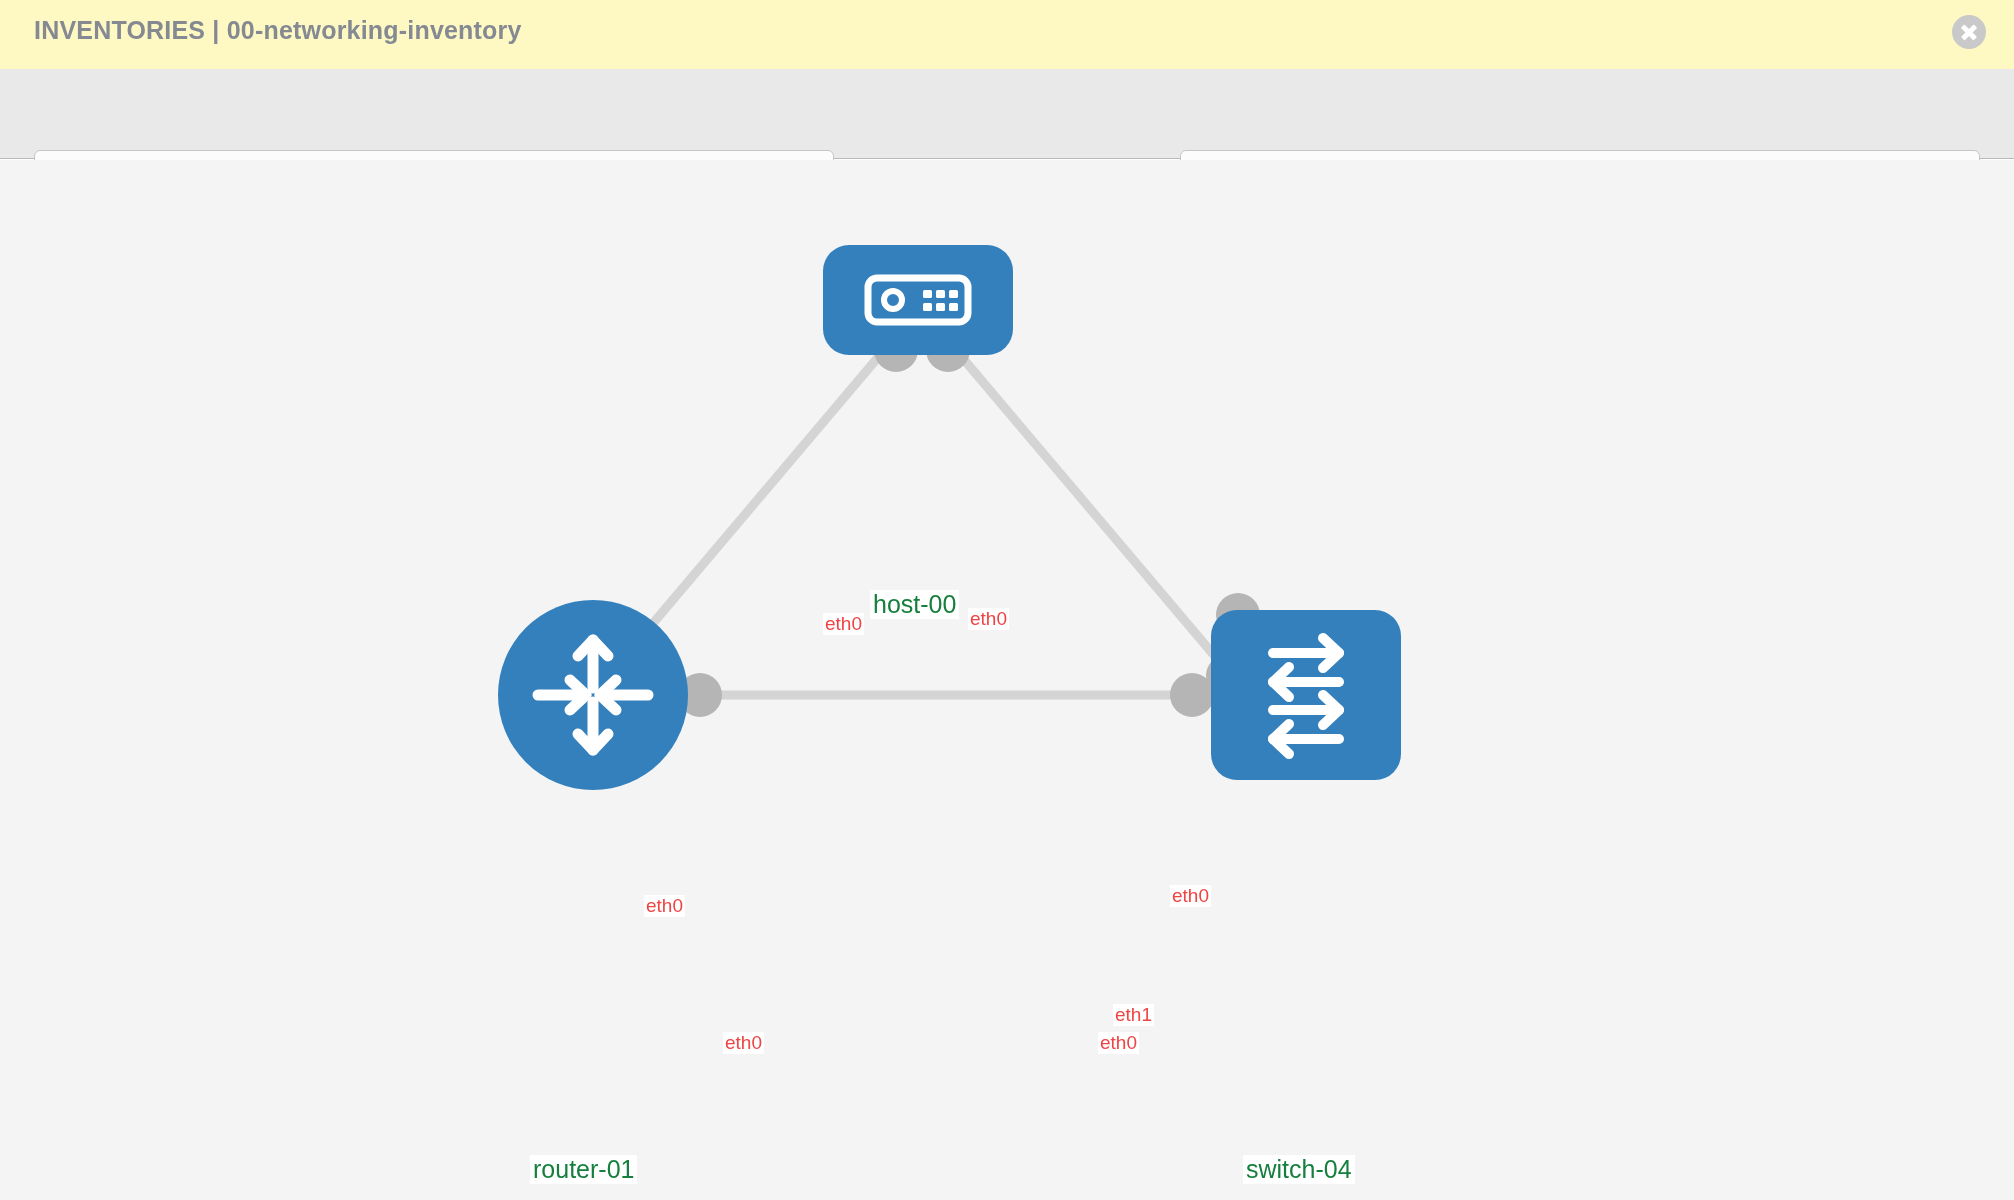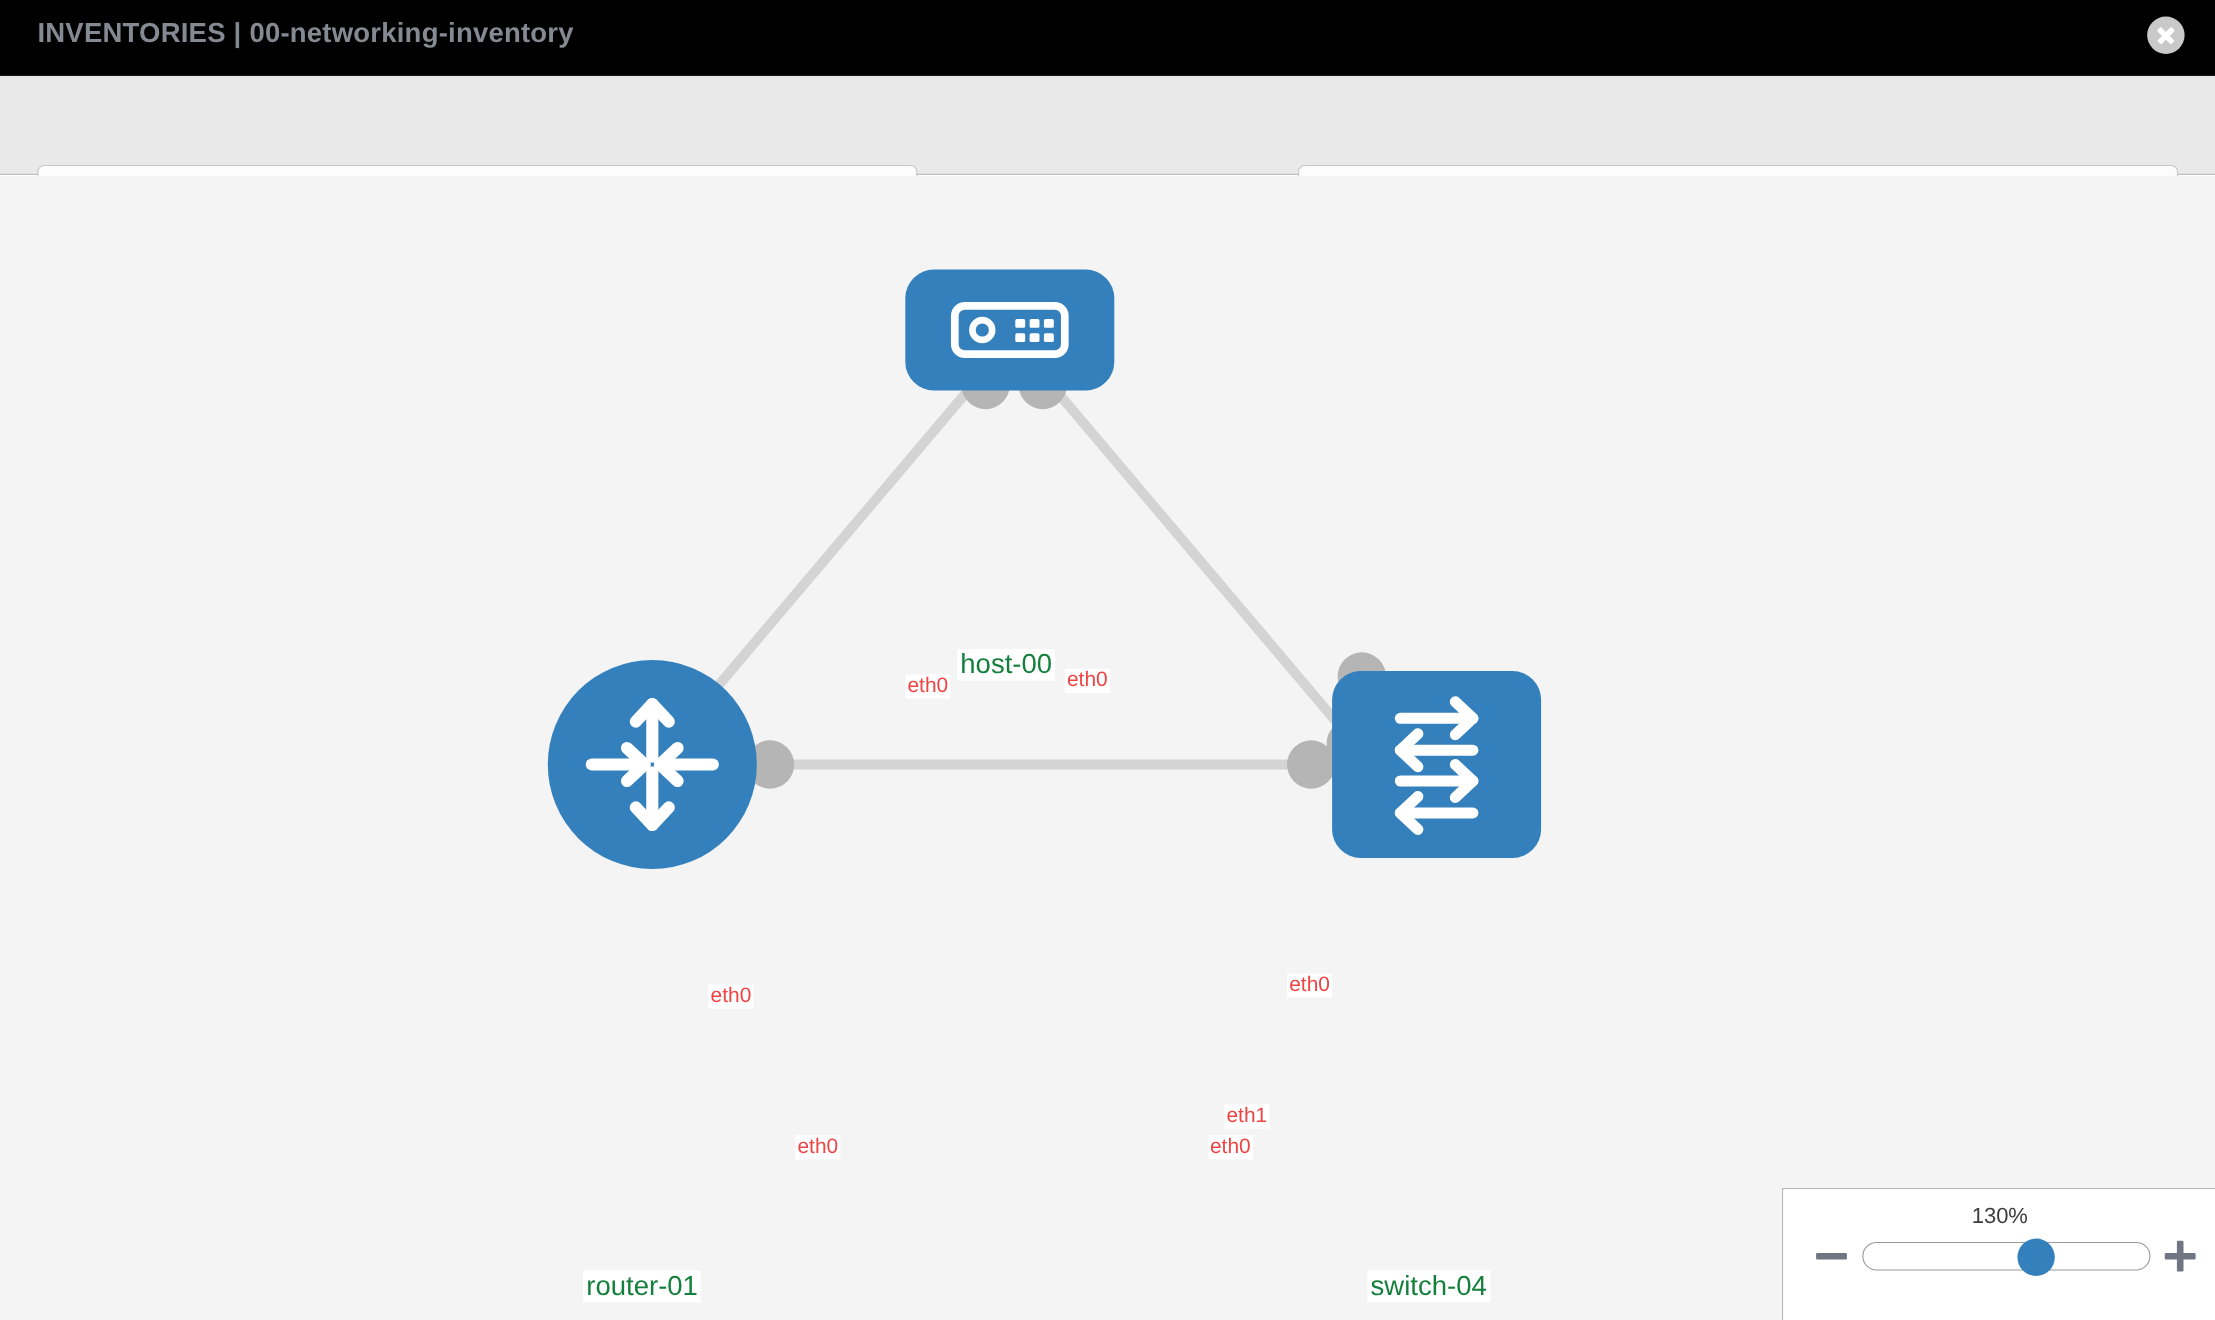--- a/index.html
+++ b/index.html
@@ -8,21 +8,21 @@
     background: #ffffff;
     font-family: "Liberation Sans", sans-serif;
     overflow: hidden;
   }
   #app { position: relative; width: 2014px; height: 1200px; }
 
   
   .header {
     position: absolute; top: 0; left: 0;
     width: 2014px; height: 88px;
-    background: #000000;
+    background: #fef9c3;
     border-bottom: 1px solid #d7d7d7;
   }
   .page-title {
     position: absolute; left: 34px; top: 16px;
     font-size: 25px; font-weight: bold;
     color: #848992; letter-spacing: 0.2px;
     white-space: nowrap;
   }
   .close-btn {
     position: absolute; right: 28px; top: 15px;
@@ -272,22 +272,14 @@
       <div class="iface-label" style="left:823px; top:453px;">eth0</div>
       <div class="iface-label" style="left:968px; top:448px;">eth0</div>
       <div class="iface-label" style="left:644px; top:735px;">eth0</div>
       <div class="iface-label" style="left:1170px; top:725px;">eth0</div>
       <div class="iface-label" style="left:723px; top:872px;">eth0</div>
       <div class="iface-label" style="left:1098px; top:872px;">eth0</div>
       <div class="iface-label" style="left:1113px; top:844px;">eth1</div>
     </div>
   </div>
 
-  <div class="zoom-panel">
-    <div class="zoom-value">130%</div>
-    <div class="zoom-minus"></div>
-    <div class="zoom-track">
-      <div class="zoom-thumb"></div>
-    </div>
-    <div class="zoom-plus"></div>
-  </div>
 
 </div>
 
 </body></html>

